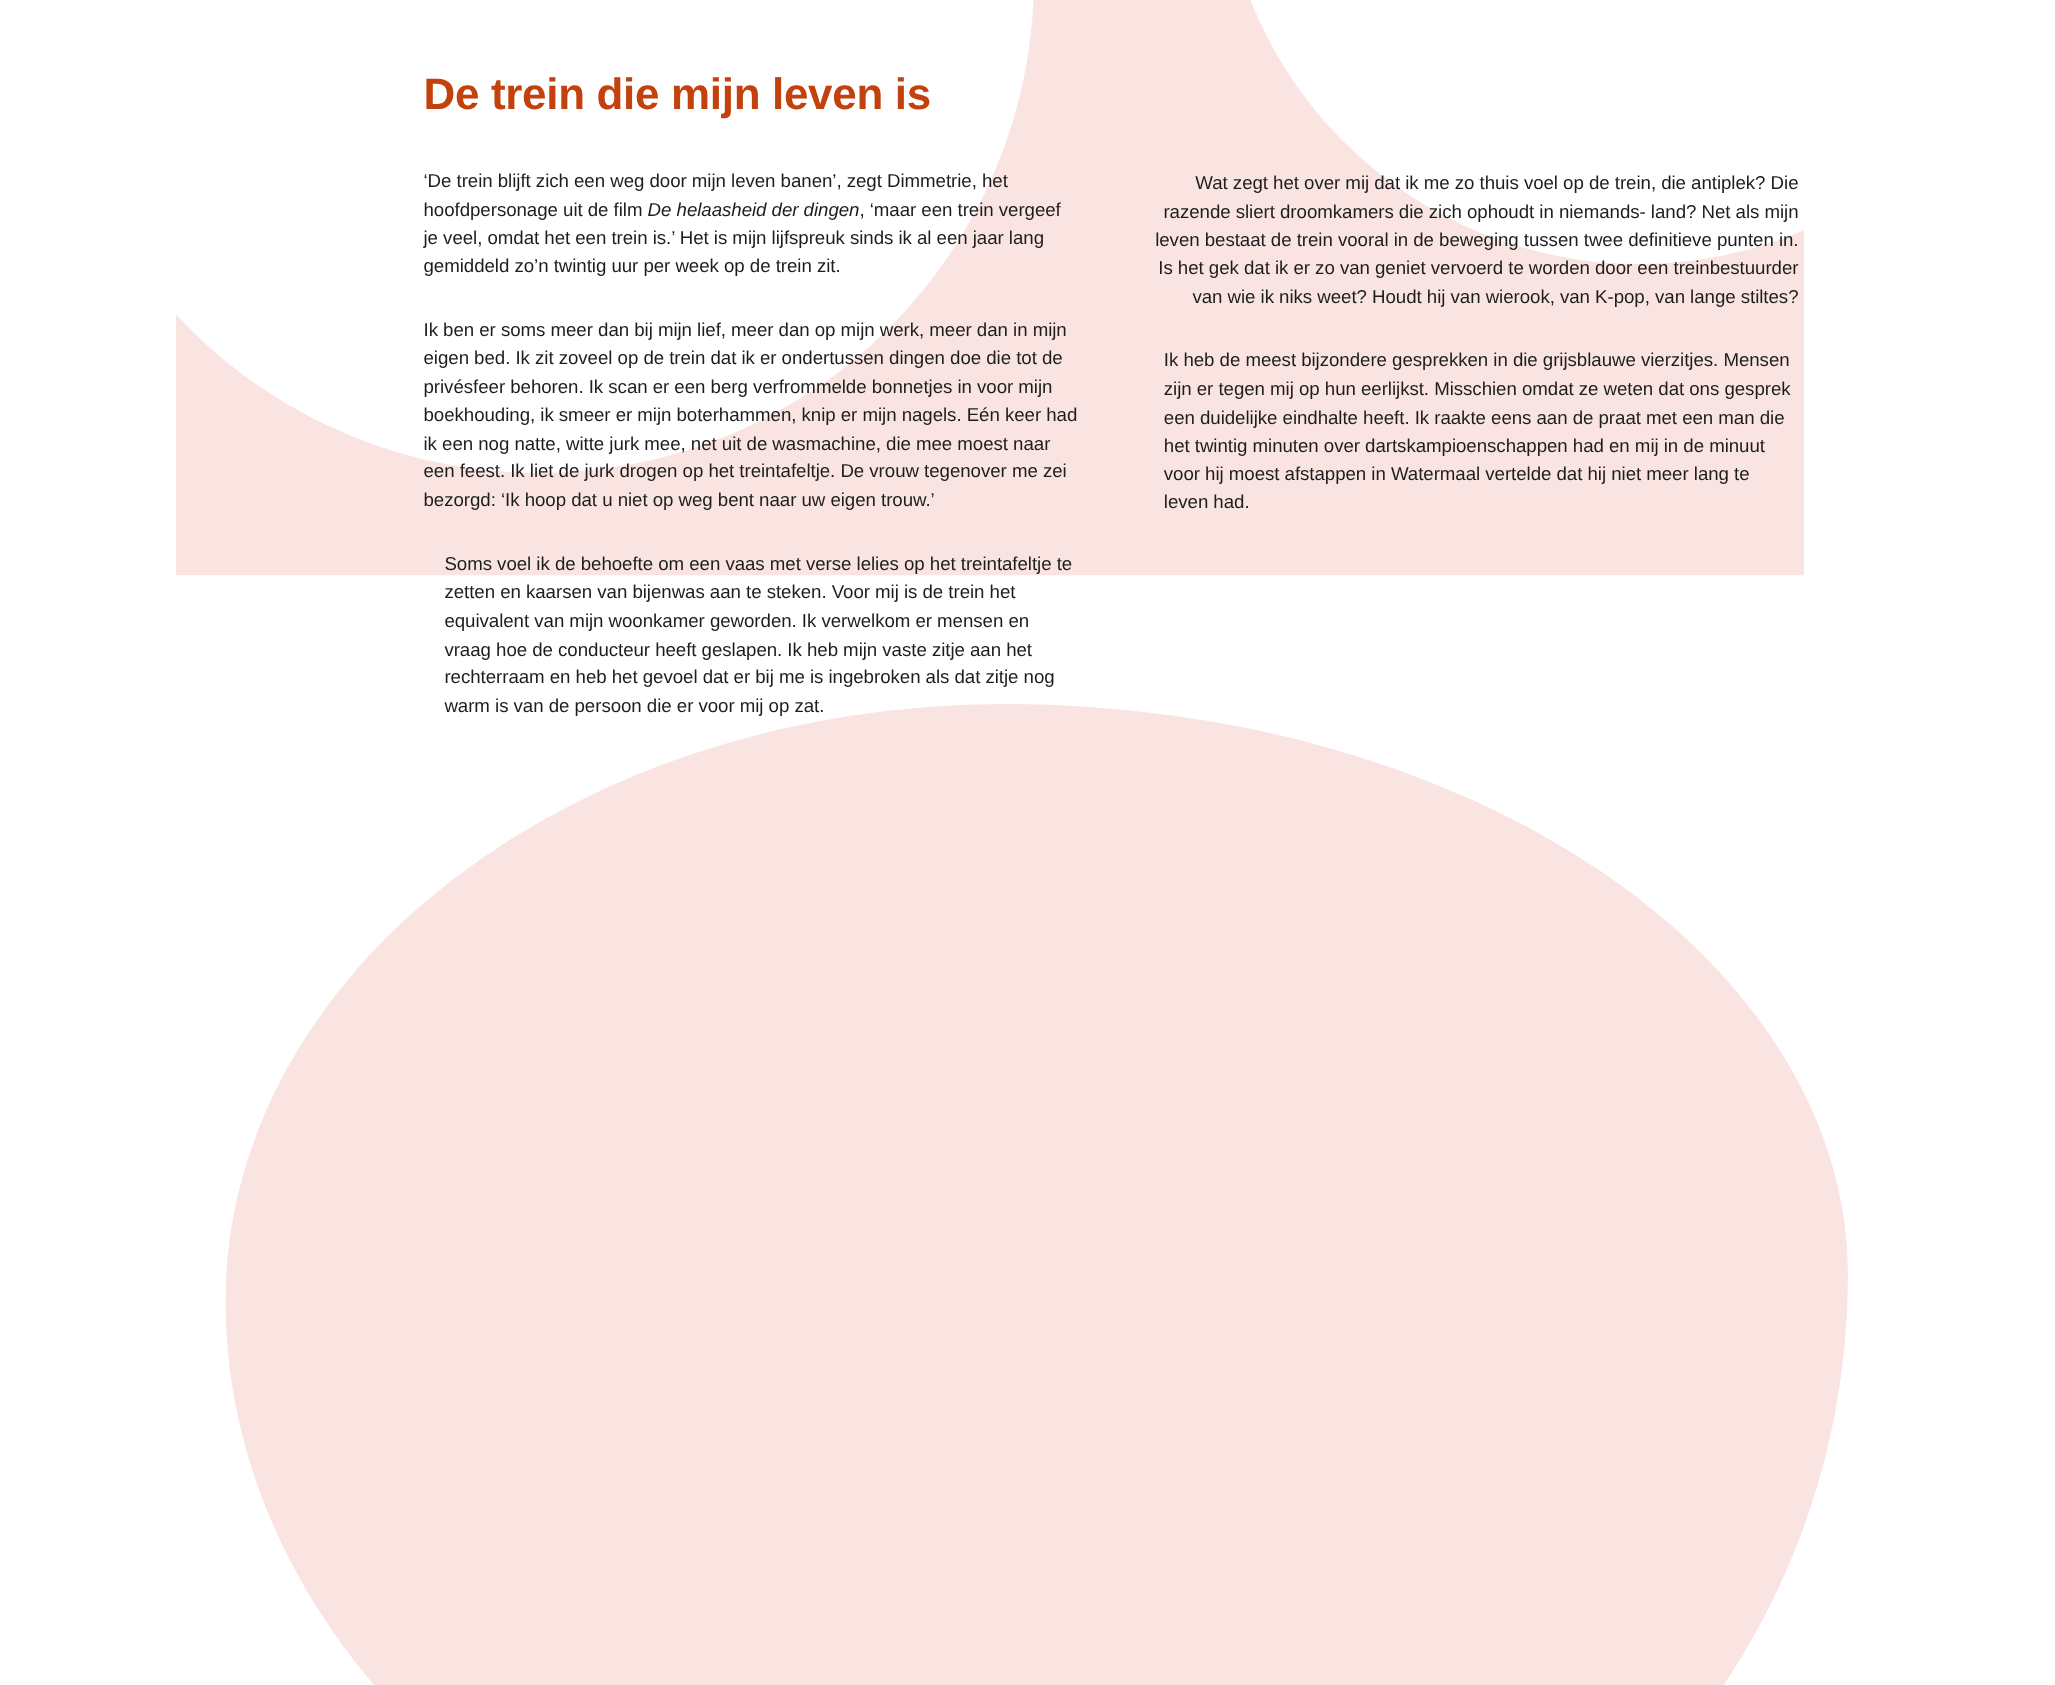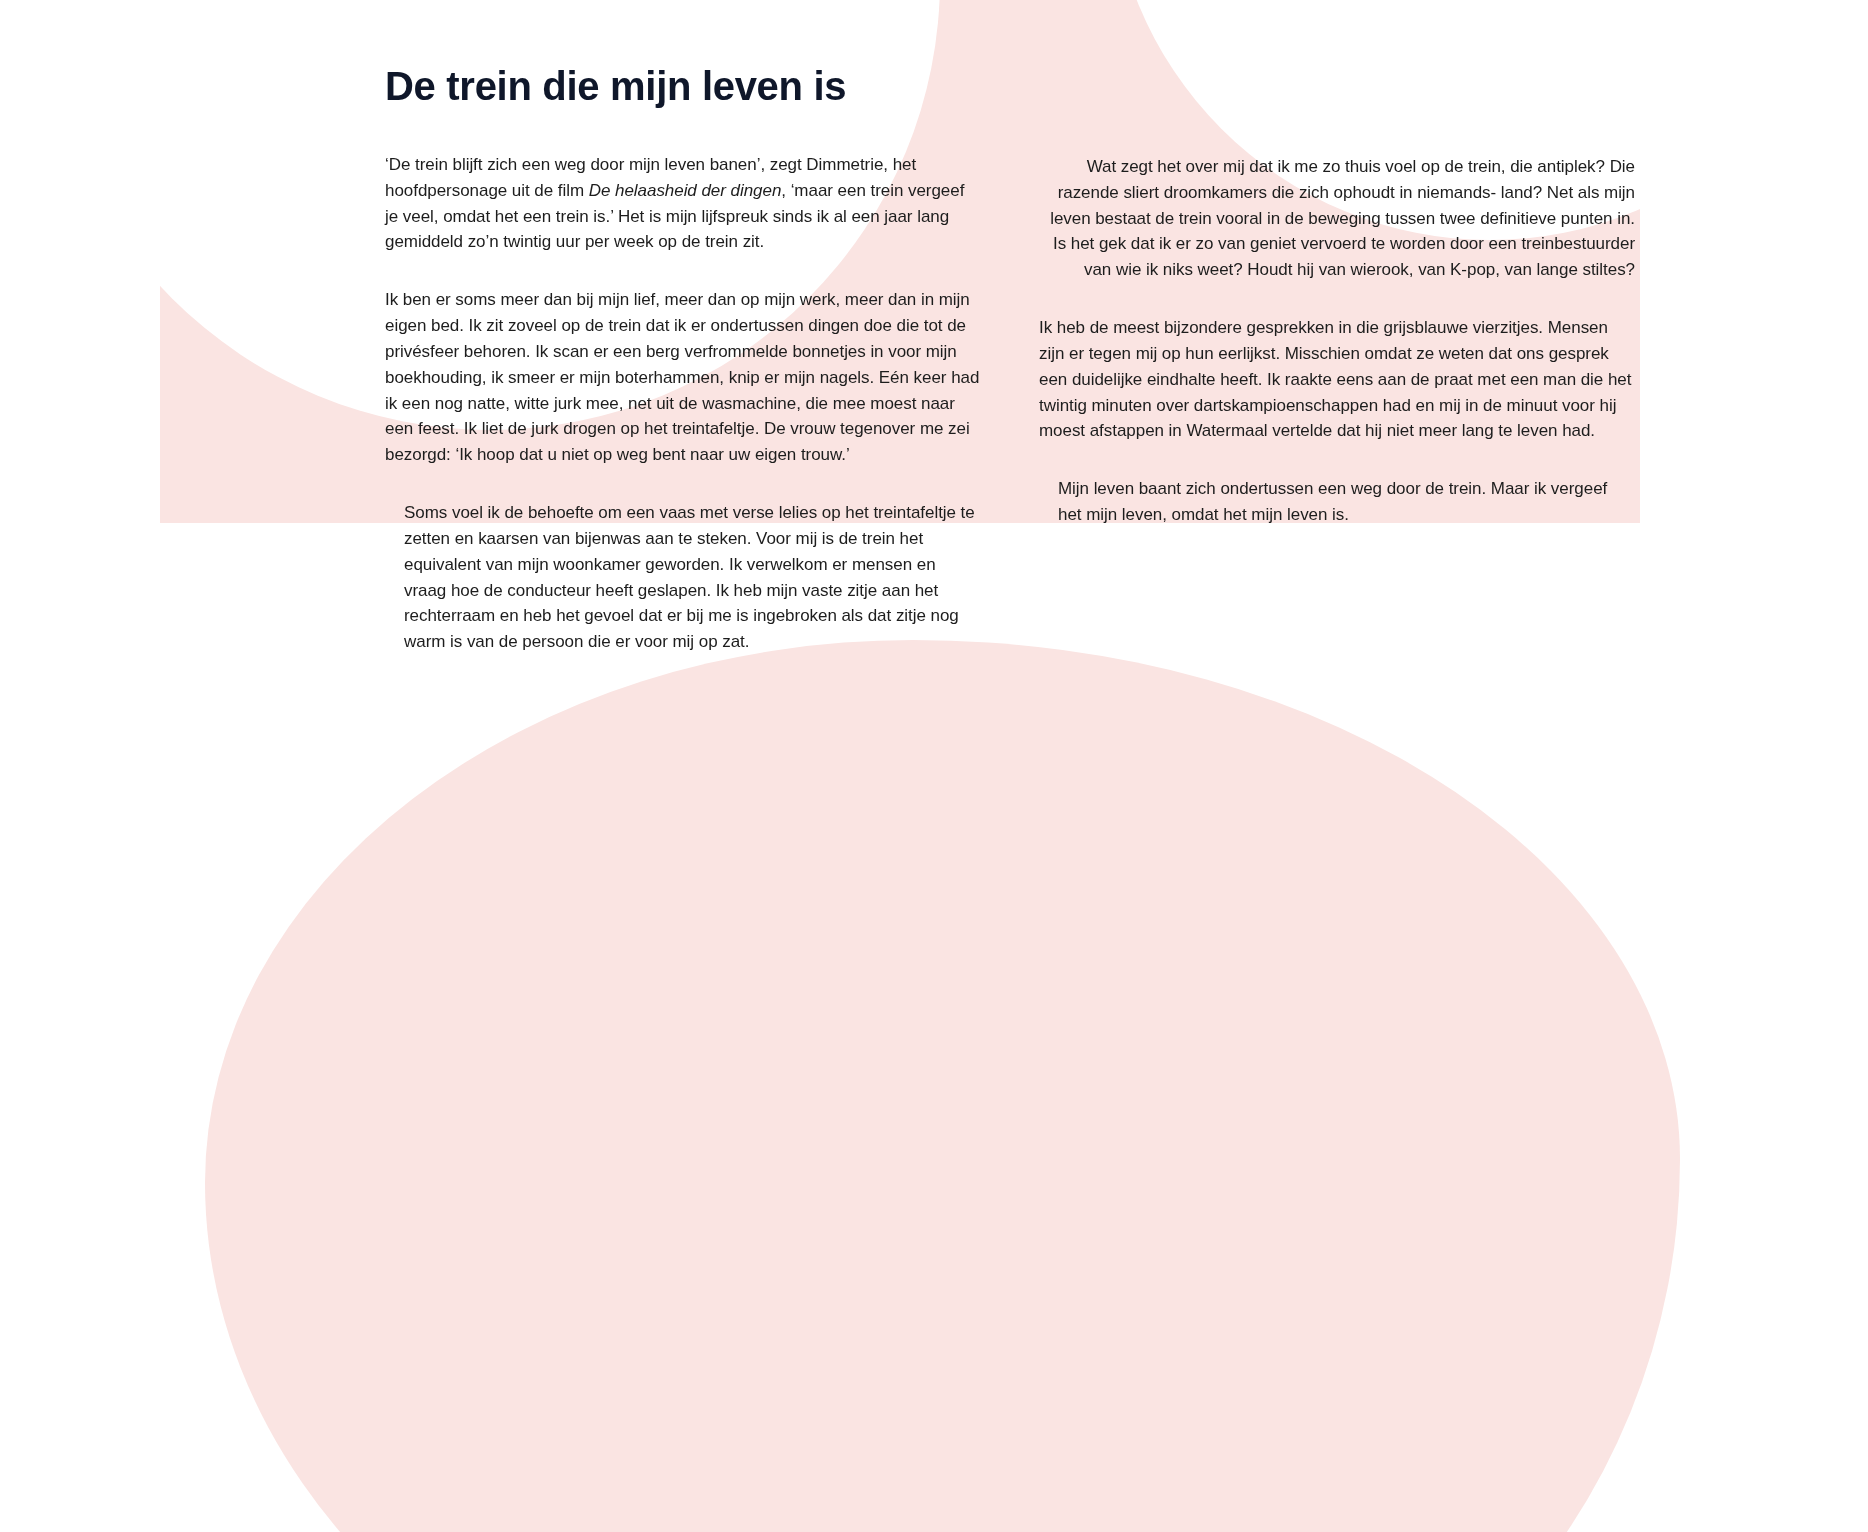--- a/index.html
+++ b/index.html
@@ -72,21 +72,21 @@
     top: 62px;
     width: 1250px;
   }
 
   .article-title {
     font-size: 40px;
     font-weight: 700;
     letter-spacing: -0.3px;
     line-height: 1.2;
     margin: 0 0 42px 0;
-    color: #0f172a;
+    color: #c2410c;
   }
 
   .columns {
     display: flex;
     gap: 58px;
     align-items: flex-start;
   }
 
   .column {
     width: 598px;
@@ -136,18 +136,17 @@
 
       <div class="column col-left">
         <p><span>‘De trein blijft zich een weg door mijn leven banen’, zegt Dimmetrie, het hoofdpersonage uit de film </span><em>De helaasheid der dingen</em><span>, ‘maar een trein vergeef je veel, omdat het een trein is.’ Het is mijn lijfspreuk sinds ik al een jaar lang gemiddeld zo’n twintig uur per week op de trein zit.</span></p>
         <p>Ik ben er soms meer dan bij mijn lief, meer dan op mijn werk, meer dan in mijn eigen bed. Ik zit zoveel op de trein dat ik er ondertussen dingen doe die tot de privésfeer behoren. Ik scan er een berg verfrommelde bonnetjes in voor mijn boekhouding, ik smeer er mijn boterhammen, knip er mijn nagels. Eén keer had ik een nog natte, witte jurk mee, net uit de wasmachine, die mee moest naar een feest. Ik liet de jurk drogen op het treintafeltje. De vrouw tegenover me zei bezorgd: ‘Ik hoop dat u niet op weg bent naar uw eigen trouw.’</p>
         <p>Soms voel ik de behoefte om een vaas met verse lelies op het treintafeltje te zetten en kaarsen van bijenwas aan te steken. Voor mij is de trein het equivalent van mijn woonkamer geworden. Ik verwelkom er mensen en vraag hoe de conducteur heeft geslapen. Ik heb mijn vaste zitje aan het rechterraam en heb het gevoel dat er bij me is ingebroken als dat zitje nog warm is van de persoon die er voor mij op zat.</p>
       </div>
 
       <div class="column col-right">
         <p>Wat zegt het over mij dat ik me zo thuis voel op de trein, die antiplek? Die razende sliert droomkamers die zich ophoudt in niemands- land? Net als mijn leven bestaat de trein vooral in de beweging tussen twee definitieve punten in. Is het gek dat ik er zo van geniet vervoerd te worden door een treinbestuurder van wie ik niks weet? Houdt hij van wierook, van K-pop, van lange stiltes?</p>
         <p>Ik heb de meest bijzondere gesprekken in die grijsblauwe vierzitjes. Mensen zijn er tegen mij op hun eerlijkst. Misschien omdat ze weten dat ons gesprek een duidelijke eindhalte heeft. Ik raakte eens aan de praat met een man die het twintig minuten over dartskampioenschappen had en mij in de minuut voor hij moest afstappen in Watermaal vertelde dat hij niet meer lang te leven had.</p>
-        <p>Mijn leven baant zich ondertussen een weg door de trein. Maar ik vergeef het mijn leven, omdat het mijn leven is.</p>
       </div>
 
     </div>
   </div>
 </div>
 
 </body></html>

